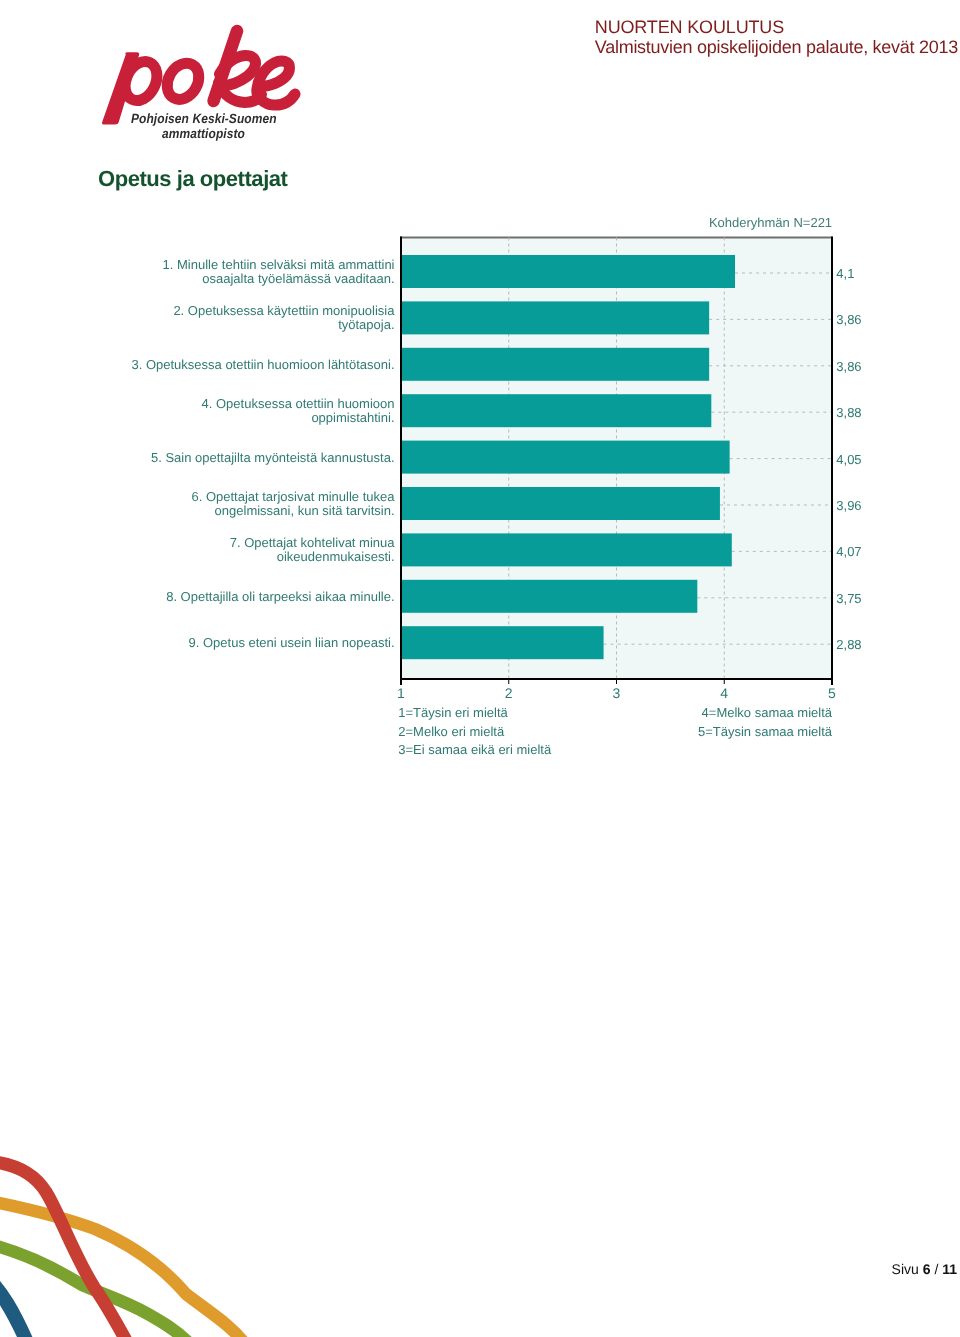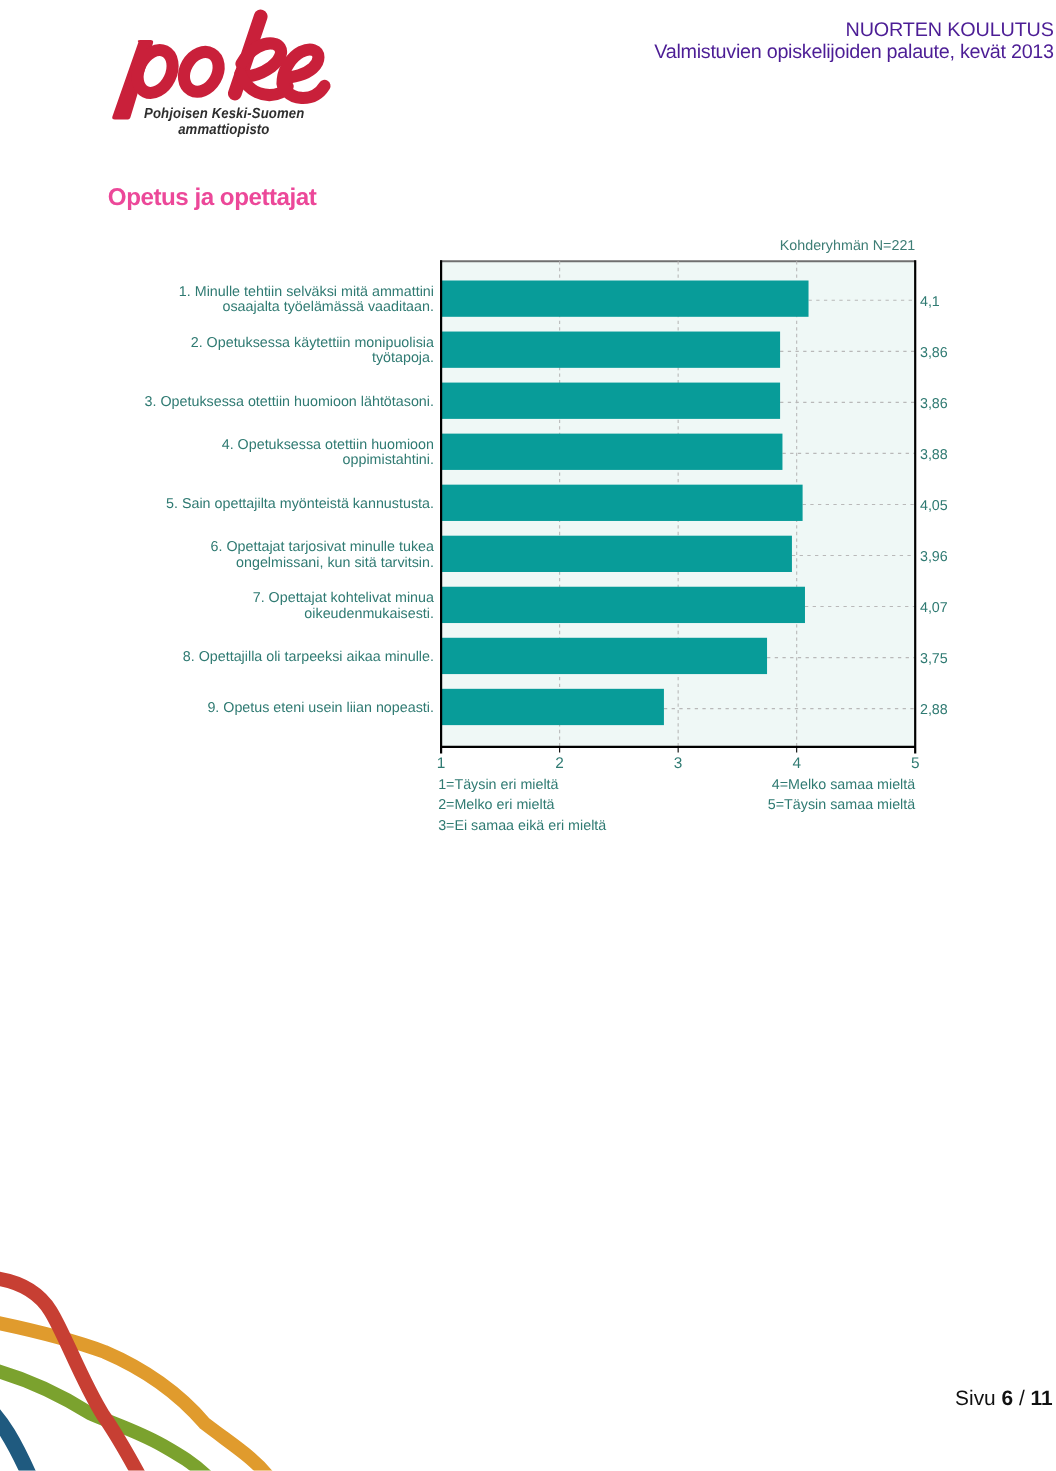--- a/index.html
+++ b/index.html
@@ -1,33 +1,33 @@
 <!DOCTYPE html>
 <html><head>
 <meta charset="utf-8">
 <title>Opetus ja opettajat</title>
 <style>
   html,body{margin:0;padding:0;}
   body{width:960px;height:1337px;background:#ffffff;font-family:"Liberation Sans",sans-serif;position:relative;overflow:hidden;-webkit-font-smoothing:antialiased;text-rendering:geometricPrecision;}
   .page{position:absolute;inset:0;}
   
-  .hdr-title{position:absolute;right:2px;top:18px;transform:translateZ(0);text-align:right;font-size:18px;color:#4c1d95;line-height:19.7px;}
+  .hdr-title{position:absolute;right:2px;top:18px;transform:translateZ(0);font-size:18px;color:#7f1d1d;line-height:19.7px;}
   .hdr-l1{font-weight:400;letter-spacing:-0.15px;}
   .hdr-l2{font-weight:400;letter-spacing:-0.27px;}
-  .logo{position:absolute;left:0px;top:0px;width:320px;height:140px;}
+  .logo{position:absolute;left:0px;top:16px;width:320px;height:140px;}
   .logo-svg{position:absolute;left:90px;top:0px;}
   .logo-tag1,.logo-tag2{position:absolute;font-family:"Liberation Sans",sans-serif;
     font-style:italic;font-weight:bold;font-size:13.3px;color:#2e2e2e;white-space:nowrap;
     letter-spacing:0.1px;transform:scaleX(0.9);transform-origin:left center;}
   .logo-tag1{left:131.4px;top:95.2px;}
   .logo-tag2{left:161.5px;top:109.6px;}
-  .section-title{position:absolute;left:98px;top:166px;transform:translateZ(0);font-size:22px;font-weight:bold;color:#ec4899;letter-spacing:-0.45px;}
+  .section-title{position:absolute;left:98px;top:166px;transform:translateZ(0);font-size:22px;font-weight:bold;color:#14532d;letter-spacing:-0.45px;}
   
   .chart{position:absolute;left:0px;top:196px;width:900px;height:570px;transform:translateZ(0);}
-  .footer-page{position:absolute;right:3px;top:1261px;transform:translateZ(0);font-size:19px;color:#111;letter-spacing:0px;}
+  .footer-page{position:absolute;right:3px;top:1261px;transform:translateZ(0);font-size:14px;color:#111;letter-spacing:0px;}
   .footer-page b{font-weight:bold;}
   .ribbons{position:absolute;left:0;top:1107px;width:300px;height:230px;}
 </style>
 </head>
 <body>
 
 <div class="page">
   <div class="hdr-title">
     <div class="hdr-l1">NUORTEN KOULUTUS</div>
     <div class="hdr-l2">Valmistuvien opiskelijoiden palaute, kevät 2013</div>

